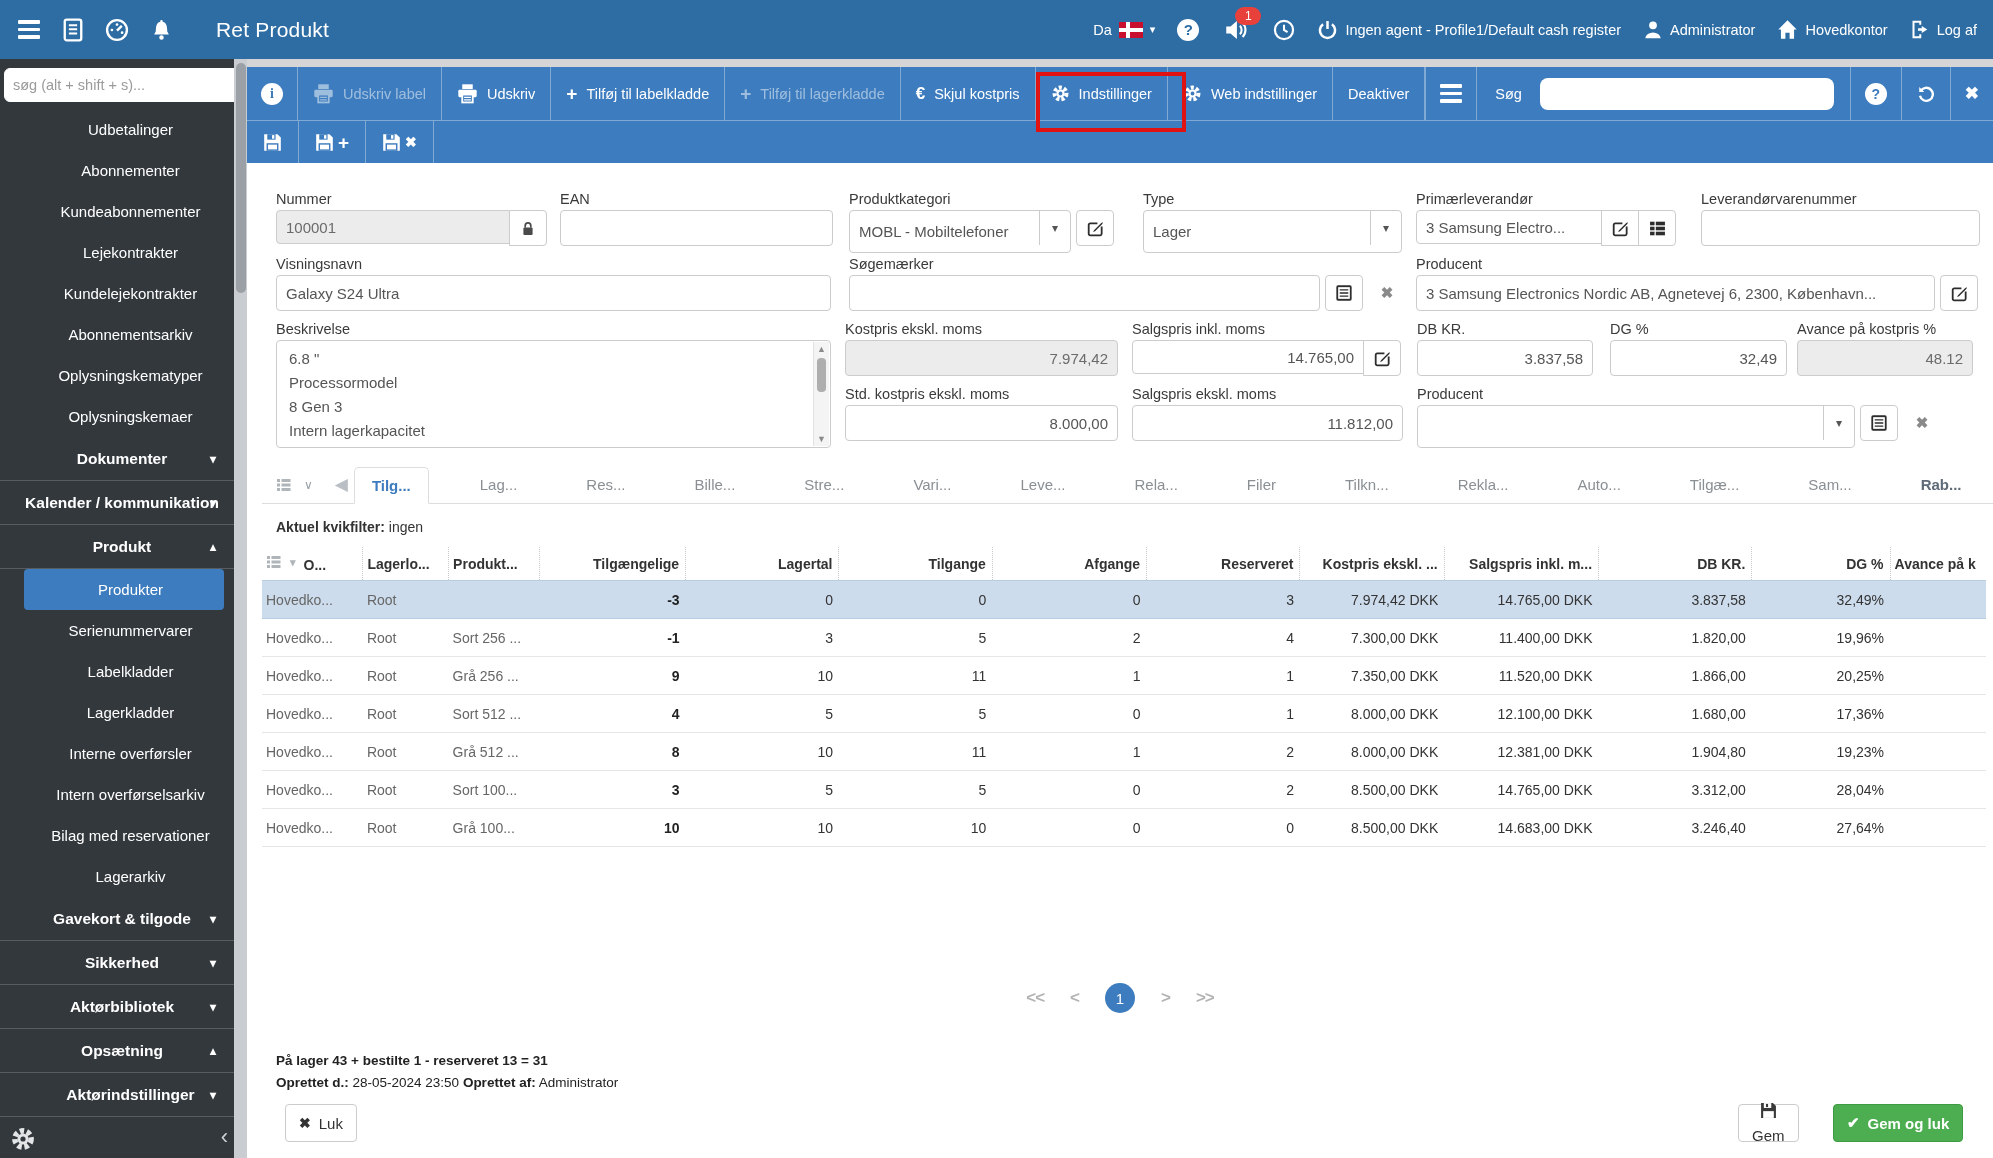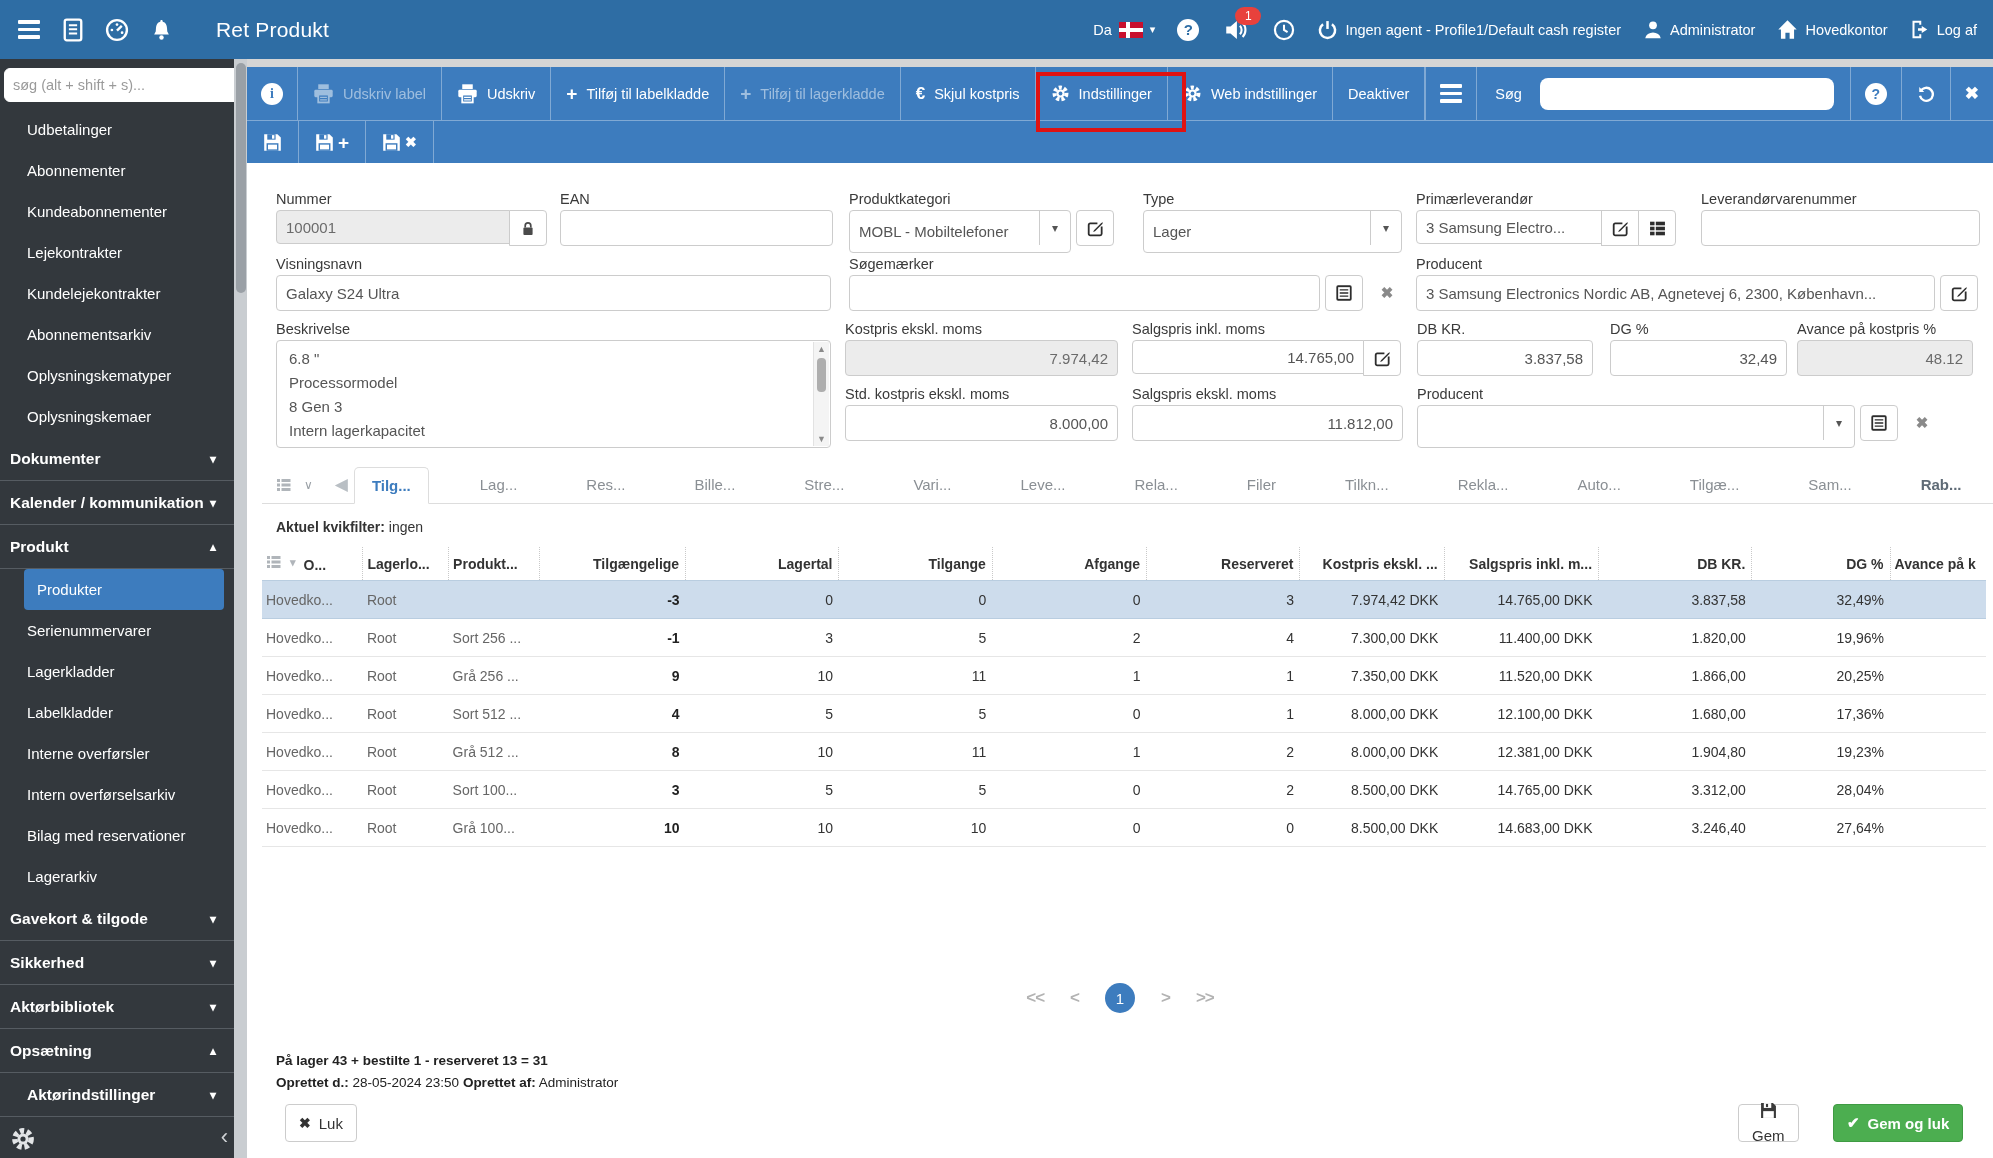--- a/index.html
+++ b/index.html
@@ -21,21 +21,21 @@
   .circle-badge{position:absolute;top:-8px;right:-10px;min-width:18px;height:18px;border-radius:9px;background:#e8413c;color:#fff;font-size:12px;display:flex;align-items:center;justify-content:center;padding:0 4px;}
   .qcircle{width:22px;height:22px;border-radius:50%;background:#fff;color:#2e6da4;font-weight:bold;font-size:15px;display:flex;align-items:center;justify-content:center;}
 
   
   .sidebar{position:absolute;left:0;top:59px;width:247px;height:1099px;background:#33383d;color:#fff;}
   .sb-scrollgutter{position:absolute;right:0;top:0;width:13px;height:1099px;background:#c9cdd1;}
   .sb-scrollthumb{position:absolute;right:1.5px;top:4px;width:10px;height:230px;background:#9aa0a6;border-radius:5px;}
   .sb-search{position:absolute;left:4px;top:9px;width:222px;height:32px;border:1px solid #fff;border-radius:6px;background:#fff;font-size:14.5px;color:#444;padding:0 8px;outline:none;font-family:"Liberation Sans",sans-serif;}
   .sb-search::placeholder{color:#9a9a9a;}
   .sb-nav{position:absolute;left:0;top:50px;width:234px;}
-  .sb-item{height:41px;display:flex;align-items:center;padding-left:27px;font-size:15px;cursor:pointer;position:relative;}
+  .sb-item{height:41px;display:flex;align-items:center;padding-left:27px;font-size:15px;cursor:pointer;position:relative;justify-content:center;}
   .sb-item.section{padding-left:10px;font-weight:bold;font-size:15.5px;height:43px;border-bottom:1px solid #565c62;}
   .sb-item.subsection{padding-left:27px;font-weight:bold;font-size:15.5px;height:43px;border-bottom:1px solid #565c62;}
   .sb-item .chev{position:absolute;right:18px;font-size:12px;}
   .sb-item.selected{background:#3d7cbe;border-radius:4px;margin-left:24px;margin-right:10px;padding-left:13px;}
   .sb-footer{position:absolute;left:0;bottom:6px;width:234px;height:34px;}
   .sb-gear{position:absolute;left:10px;bottom:0;cursor:pointer;}
   .sb-collapse{position:absolute;right:6px;bottom:2px;font-size:22px;color:#cfd2d5;cursor:pointer;}
 
   
   .content{position:absolute;left:247px;top:59px;width:1746px;height:1099px;background:#fff;}
@@ -269,24 +269,24 @@
           <span>Produkt</span>
           <span class="chev">▴</span>
         </div>
         <div class="sb-item  selected">
           <span>Produkter</span>
         </div>
         <div class="sb-item ">
           <span>Serienummervarer</span>
         </div>
         <div class="sb-item ">
+          <span>Labelkladder</span>
+        </div>
+        <div class="sb-item ">
           <span>Lagerkladder</span>
-        </div>
-        <div class="sb-item ">
-          <span>Labelkladder</span>
         </div>
         <div class="sb-item ">
           <span>Interne overførsler</span>
         </div>
         <div class="sb-item ">
           <span>Intern overførselsarkiv</span>
         </div>
         <div class="sb-item ">
           <span>Bilag med reservationer</span>
         </div>

